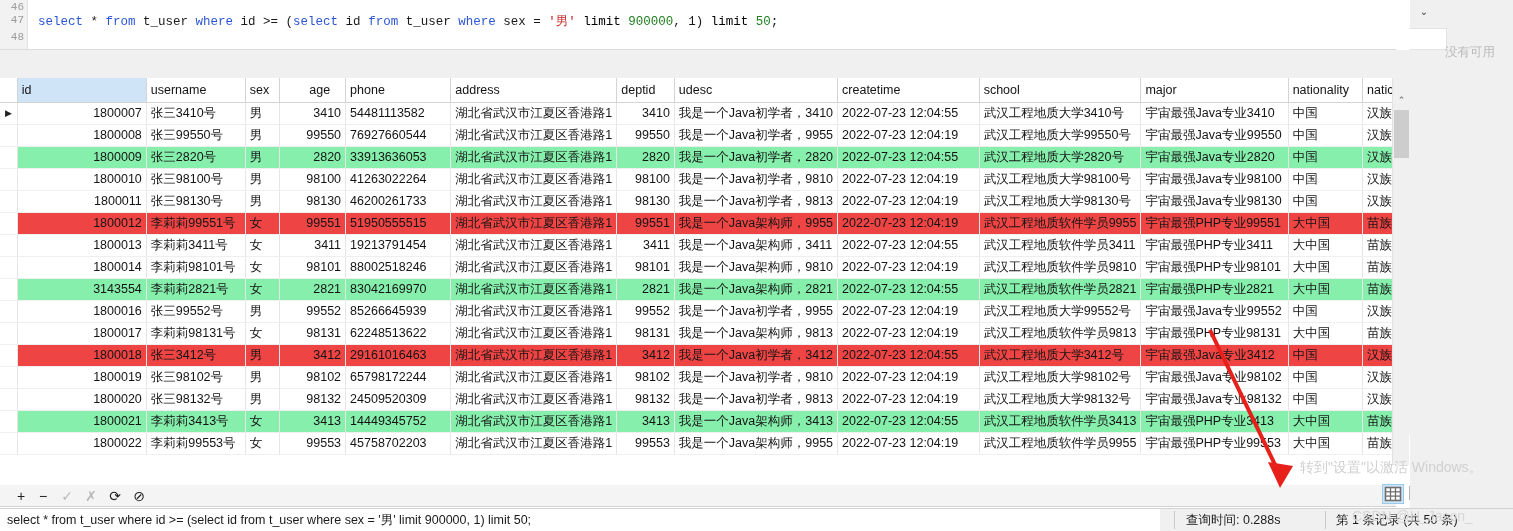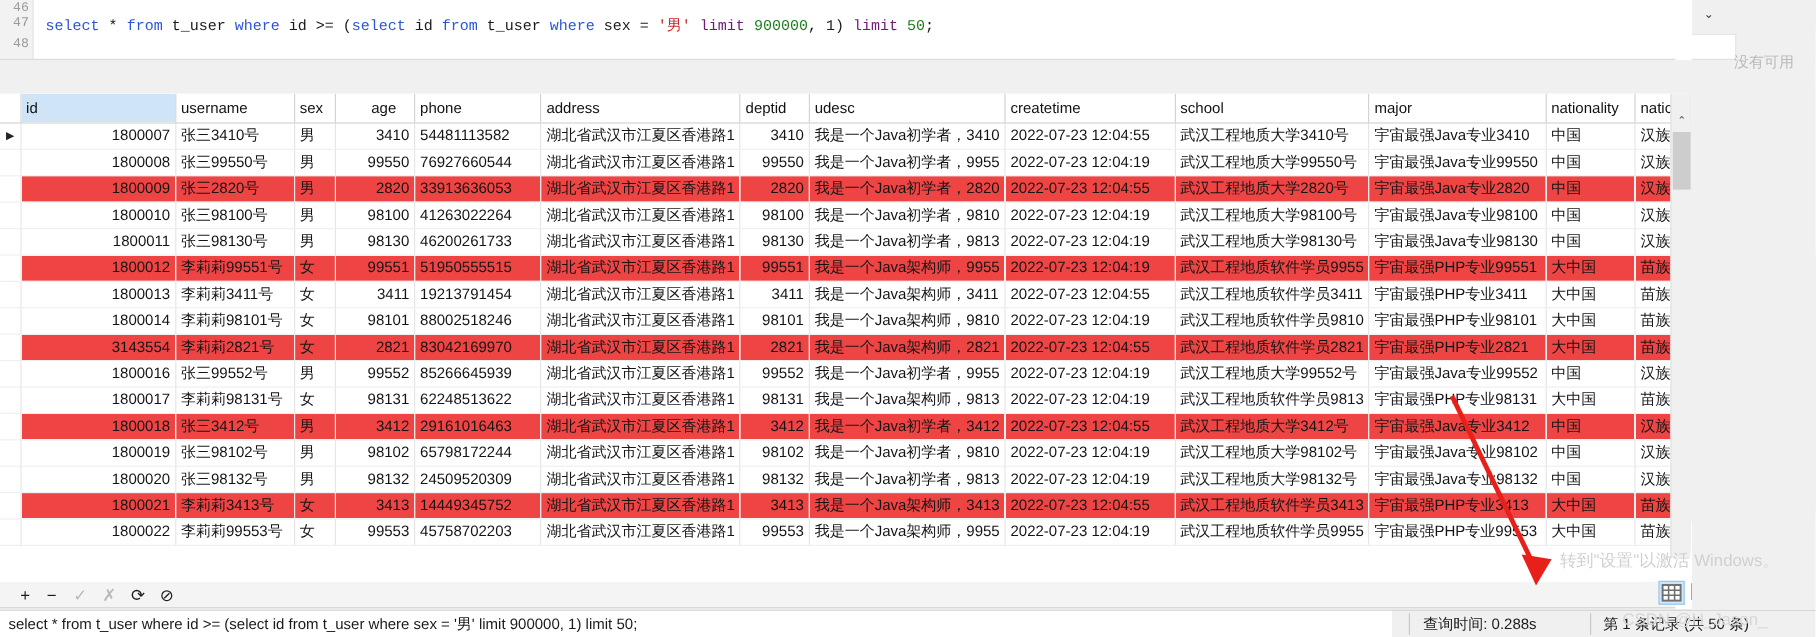--- a/index.html
+++ b/index.html
@@ -41,21 +41,21 @@
   }
   .ed-row {
     position: absolute;
     left: 38px;
     font-family: "Liberation Mono", monospace;
     font-size: 12.5px;
     white-space: pre;
     color: #1a1a1a;
   }
   .kw { color: #2b55d6; }
-  .fn { color: #701a75; }
+  .fn { color: #000000; }
   .num { color: #1f7f1f; }
   .str { color: #c62828; }
   .ed-scroll-v {
     position: absolute; right: 0; top: 0;
     width: 17px; height: 50px;
     background: #f0f0f0;
     border-left: 1px solid #e2e2e2;
   }
   .ed-scroll-thumb {
     position: absolute; left: 1px; top: 1px;
@@ -144,21 +144,21 @@
   }
   table.grid td {
     height: 22px;
     padding: 0 4px;
     border-right: 1px solid #e6e6e6;
     border-bottom: 1px solid #efefef;
     white-space: nowrap;
     overflow: hidden;
     text-overflow: clip;
   }
-  table.grid tr.alt td { background: #ef4444; }
+  table.grid tr.alt td { background: #86efac; }
   table.grid tr.sel td { background: #ef4444; }
   td.num-cell { text-align: right; }
   td.mark {
     background: #ffffff !important;
     border-right: 1px solid #d4d4d4;
     text-align: center;
     color: #333;
     font-size: 9px;
     padding: 0;
   }

